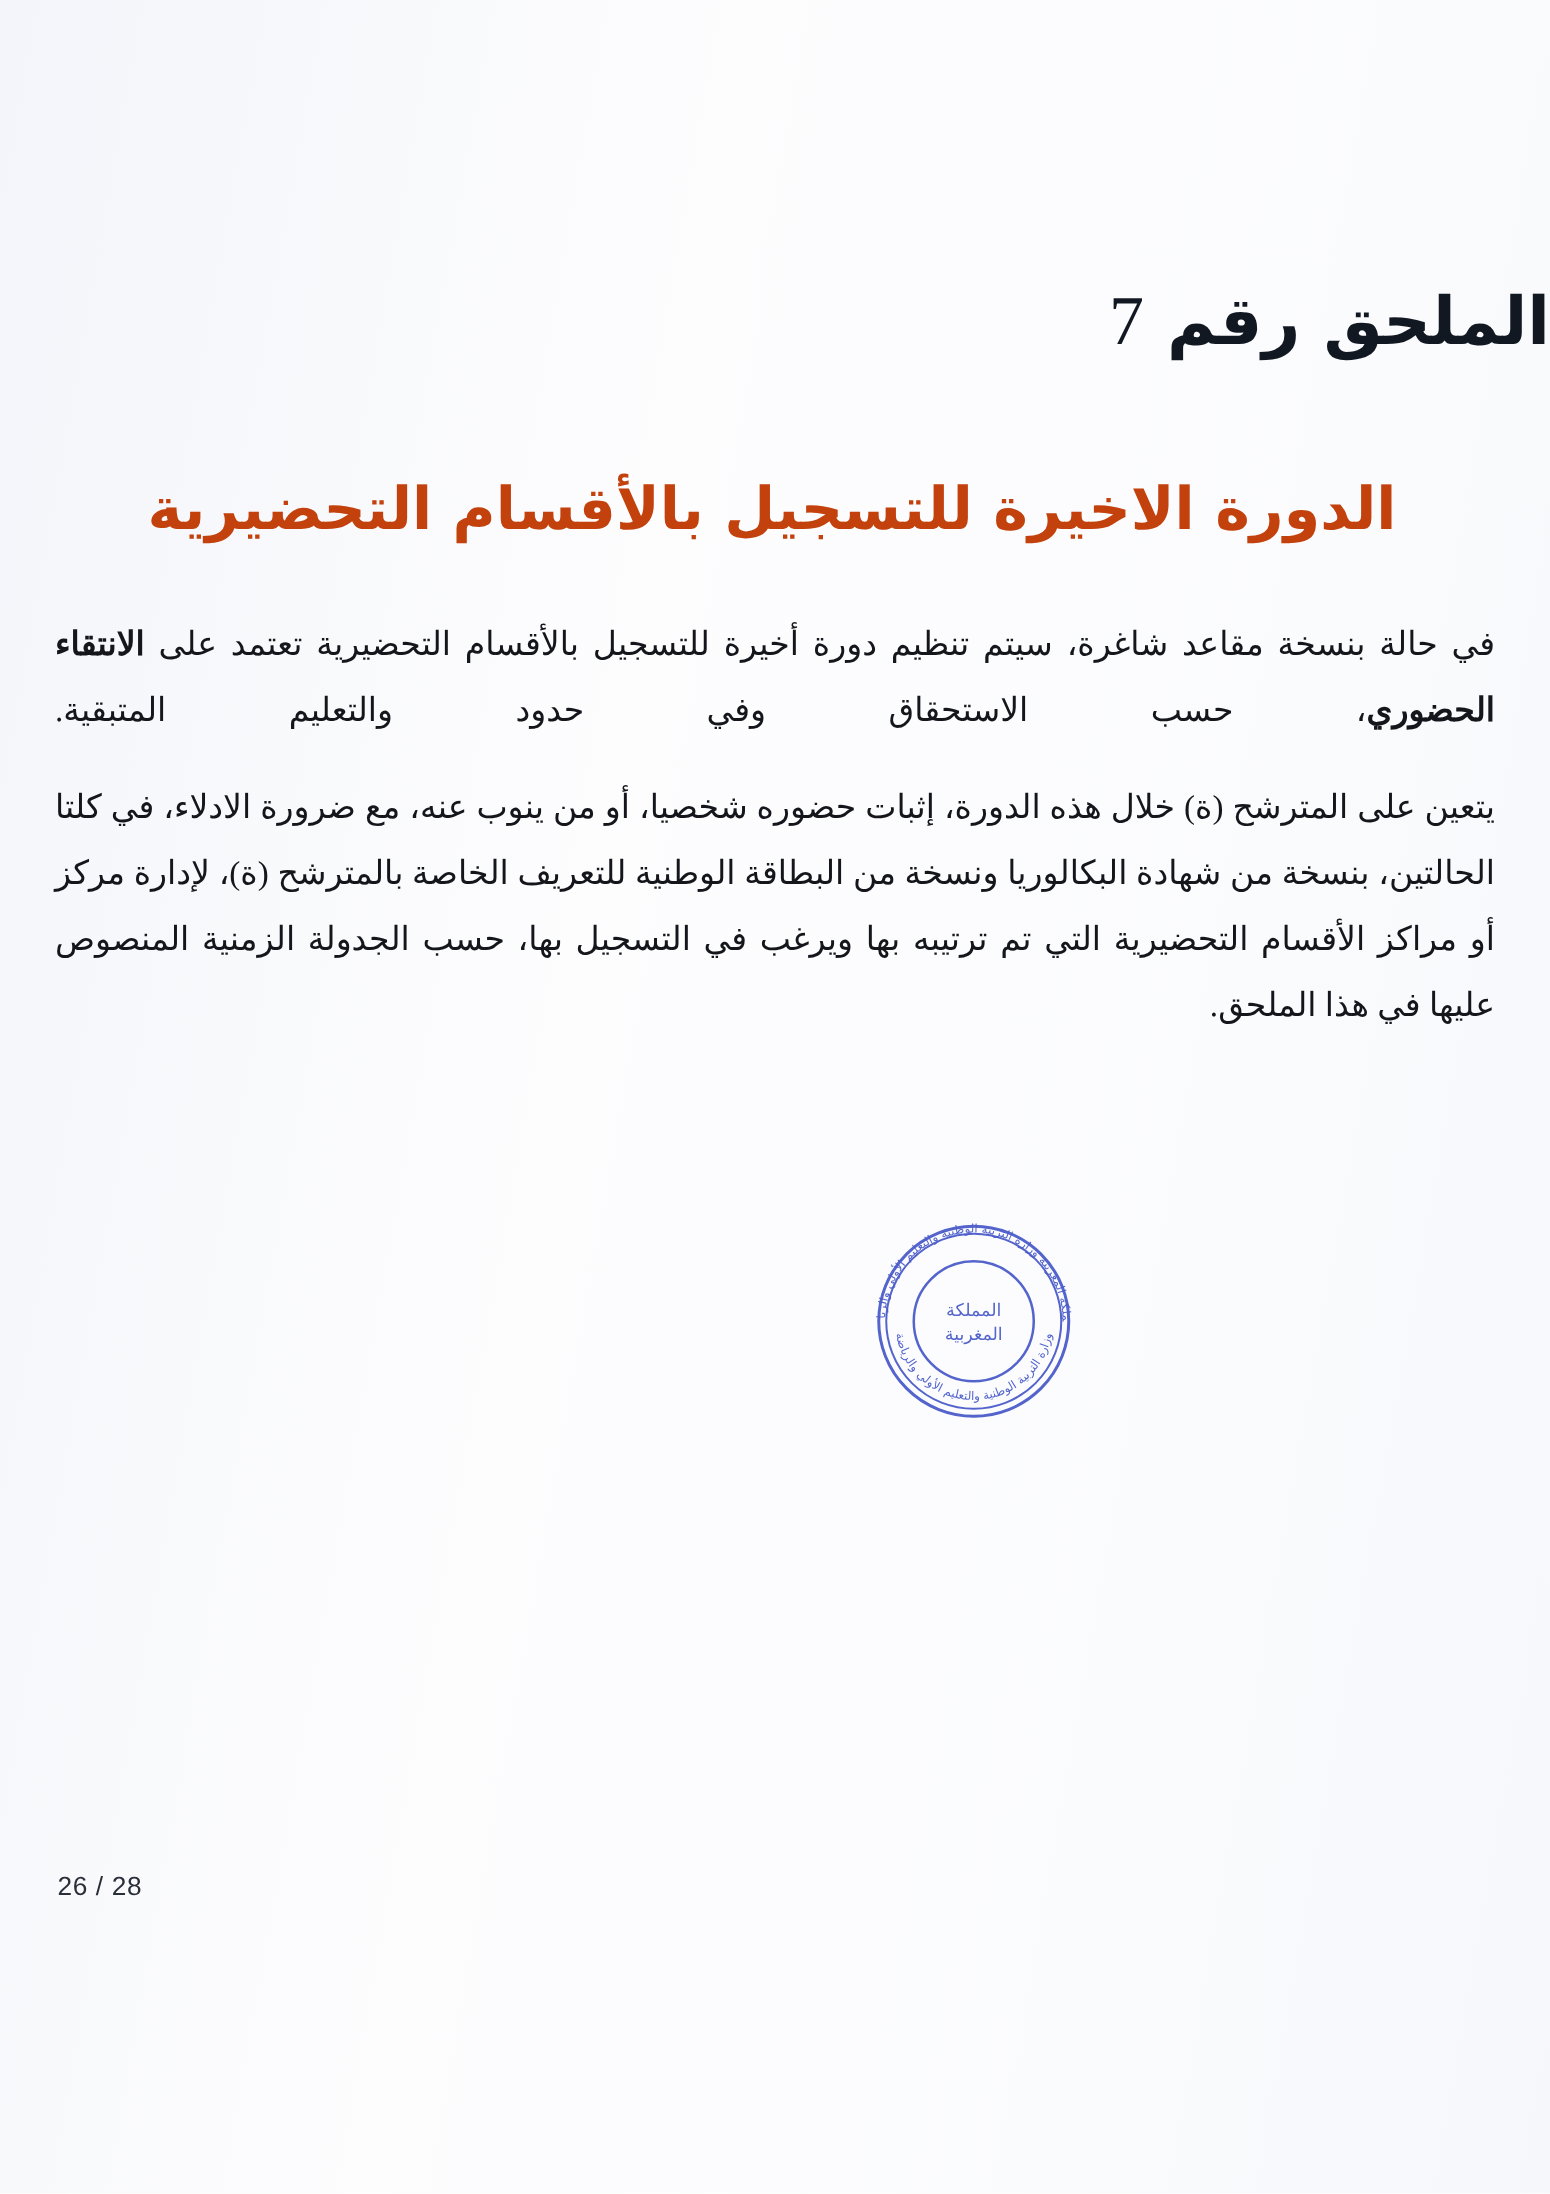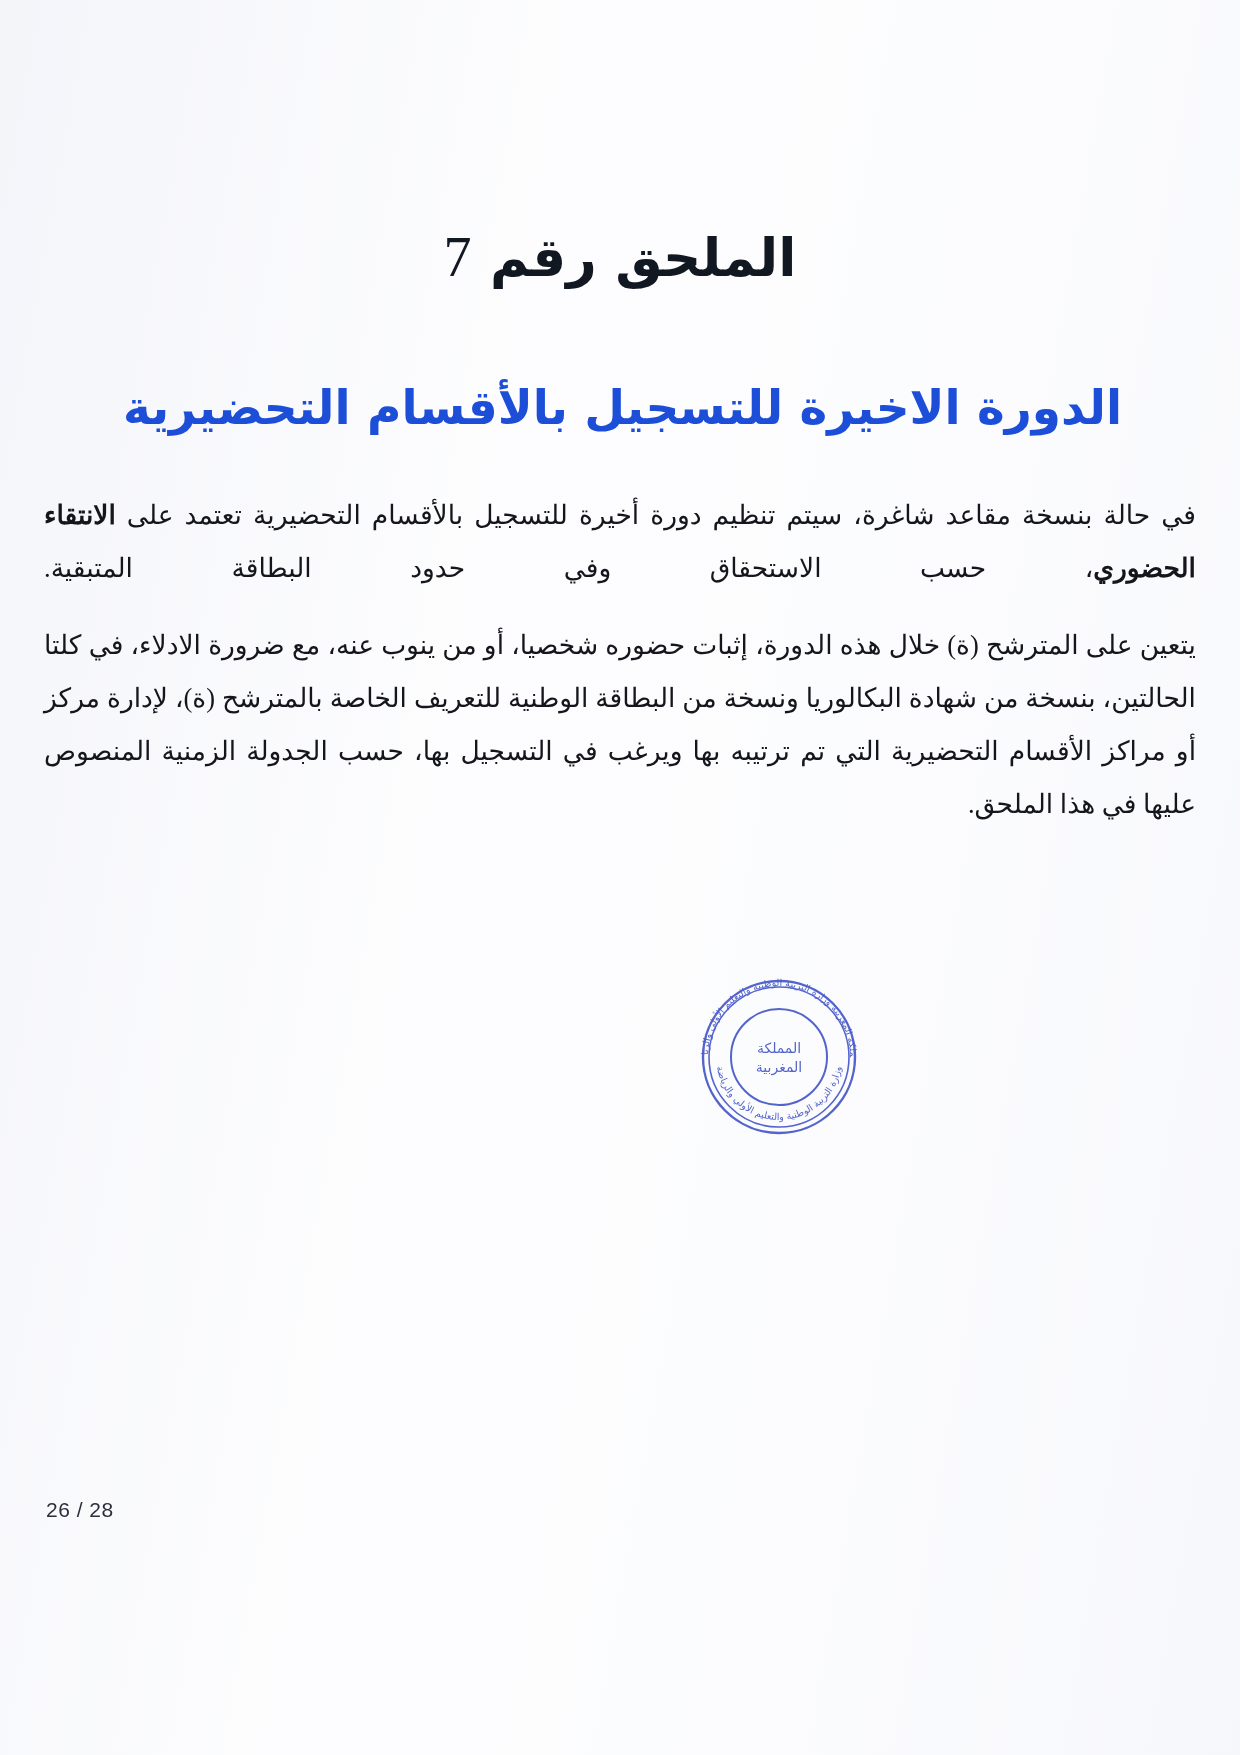--- a/index.html
+++ b/index.html
@@ -30,46 +30,46 @@
   .content {
     position: relative;
     z-index: 1;
   }
 
   .title-main {
     position: absolute;
     top: 186px;
     left: 0;
     right: 0;
-    text-align: center;
+    text-align: right;
     direction: rtl;
     font-family: "DejaVu Sans", "Liberation Sans", sans-serif;
     font-weight: 700;
     font-size: 53px;
     letter-spacing: 0px;
     color: #121822;
     line-height: 1.25;
   }
   .title-main .num {
     font-family: "Liberation Serif", serif;
     font-weight: 400;
     font-size: 56px;
   }
 
   .title-sub {
     position: absolute;
     top: 338px;
     left: 118px;
     right: 118px;
-    text-align: right;
+    text-align: left;
     direction: rtl;
     font-family: "DejaVu Sans", "Liberation Sans", sans-serif;
     font-weight: 700;
     font-size: 47px;
-    color: #1d4ed8;
+    color: #c2410c;
     line-height: 1.3;
     white-space: nowrap;
   }
 
   .para {
     position: absolute;
     left: 44px;
     right: 44px;
     direction: rtl;
     text-align: justify;
@@ -112,21 +112,21 @@
   <div class="content">
 
     <h1 class="title-main">
       <span>الملحق رقم</span>
       <span class="num">7</span>
     </h1>
 
     <h2 class="title-sub">الدورة الاخيرة للتسجيل بالأقسام التحضيرية</h2>
 
     <p class="para p1">
-      <span>في حالة بنسخة مقاعد شاغرة، سيتم تنظيم دورة أخيرة للتسجيل بالأقسام التحضيرية تعتمد على </span><b>الانتقاء الحضوري</b><span>، حسب الاستحقاق وفي حدود البطاقة المتبقية.</span>
+      <span>في حالة بنسخة مقاعد شاغرة، سيتم تنظيم دورة أخيرة للتسجيل بالأقسام التحضيرية تعتمد على </span><b>الانتقاء الحضوري</b><span>، حسب الاستحقاق وفي حدود والتعليم المتبقية.</span>
     </p>
 
     <p class="para p2">يتعين على المترشح (ة) خلال هذه الدورة، إثبات حضوره شخصيا، أو من ينوب عنه، مع ضرورة الادلاء، في كلتا الحالتين، بنسخة من شهادة البكالوريا ونسخة من البطاقة الوطنية للتعريف الخاصة بالمترشح (ة)، لإدارة مركز أو مراكز الأقسام التحضيرية التي تم ترتيبه بها ويرغب في التسجيل بها، حسب الجدولة الزمنية المنصوص عليها في هذا الملحق.</p>
 
     <div class="stamp">
       <svg viewBox="0 0 178 178" width="178" height="178" aria-hidden="true">
         <defs>
           <path id="arcTop" d="M 18,89 A 71,71 0 0 1 160,89" fill="none"></path>
           <path id="arcBot" d="M 26,89 A 63,63 0 0 0 152,89" fill="none"></path>
         </defs>

